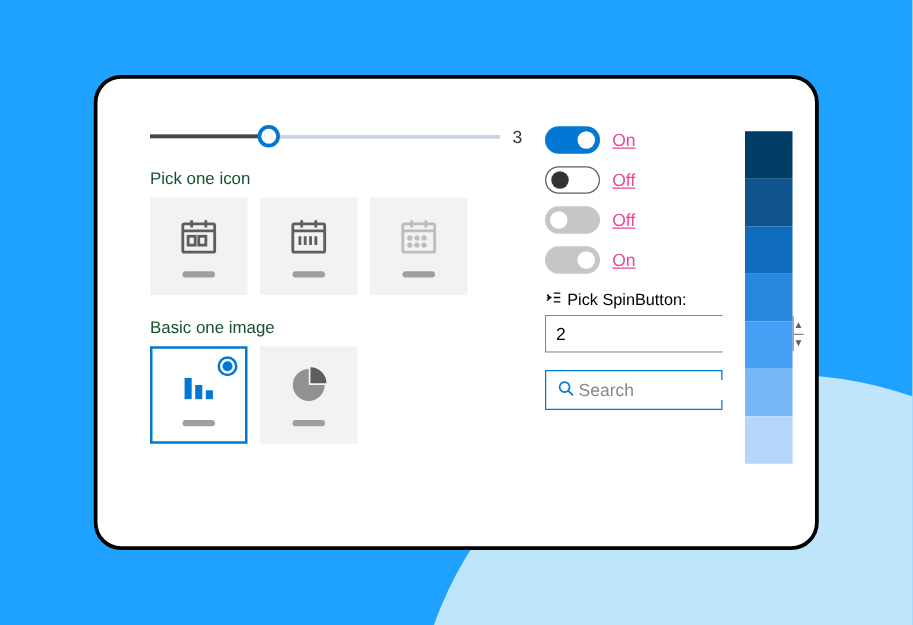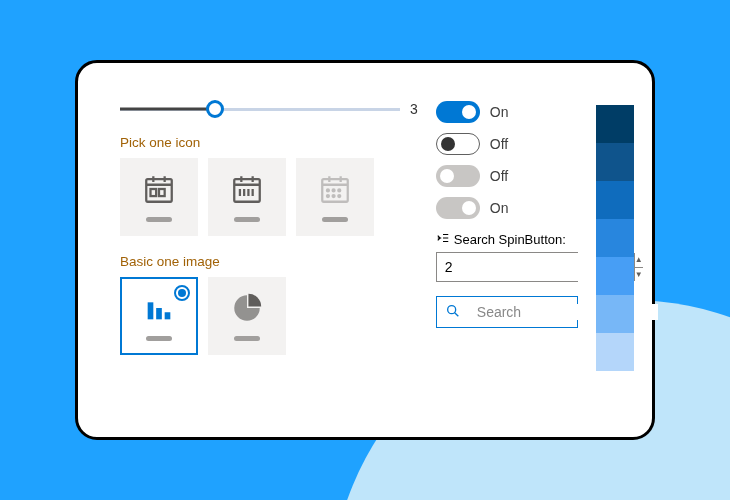--- a/index.html
+++ b/index.html
@@ -48,21 +48,21 @@
   }
   .slider-thumb {
     position: absolute; left: 34%; top: 50%;
     width: 18px; height: 18px; border-radius: 50%;
     background: #fff; border: 3px solid #0078d4;
     transform: translate(-50%, -50%);
   }
   .slider-val { font-size: 14px; color: #333; }
 
   
-  .label { font-size: 13.5px; color: #a16207; margin-bottom: 8px; }
+  .label { font-size: 13.5px; color: #14532d; margin-bottom: 8px; }
   .tile-row { display: flex; gap: 10px; margin-bottom: 18px; }
   .tile {
     width: 78px; height: 78px;
     background: #f3f2f1;
     display: flex; flex-direction: column;
     align-items: center; justify-content: center;
     gap: 8px;
     position: relative;
   }
   .tile.faded svg { opacity: 0.35; }
@@ -92,21 +92,21 @@
     top: 4px;
   }
   .toggle.on-primary { background: #0078d4; }
   .toggle.on-primary .knob { background: #fff; right: 4px; }
   .toggle.off-border { background: #fff; border: 1px solid #606060; }
   .toggle.off-border .knob { background: #333; left: 4px; top: 3px; }
   .toggle.off-grey { background: #c8c6c4; }
   .toggle.off-grey .knob { background: #fff; left: 4px; }
   .toggle.on-grey { background: #c8c6c4; }
   .toggle.on-grey .knob { background: #fff; right: 4px; }
-  .toggle-label { font-size: 14px; color: #404040; }
+  .toggle-label { font-size: 14px; color: #ec4899; text-decoration: underline; }
 
   
   .spin-label-row { display: flex; align-items: center; gap: 4px; margin-top: 12px; margin-bottom: 4px; font-size: 13px; }
   .spinbox {
     display: flex; width: 142px; height: 30px;
     border: 1px solid #8a8886;
   }
   .spinbox input {
     flex: 1; border: none; padding: 0 8px; font-size: 14px; outline: none;
   }
@@ -118,21 +118,21 @@
     flex: 1; display: flex; align-items: center; justify-content: center;
     font-size: 8px; color: #605e5c; cursor: pointer;
   }
   .spinbox .arrows span:first-child { border-bottom: 1px solid #8a8886; }
 
   
   .searchbox {
     margin-top: 14px;
     width: 142px; height: 32px;
     border: 1.5px solid #0078d4;
-    display: flex; align-items: center; gap: 16px;
+    display: flex; align-items: center; gap: 2px;
     padding: 0 8px;
   }
   .searchbox svg { color: #0078d4; }
   .searchbox input {
     border: none; outline: none; flex: 1; font-size: 14px; color: #888;
   }
   .searchbox input::placeholder { color: #888; }
 
   
   .swatch { width: 38px; height: 38px; }
@@ -248,21 +248,21 @@
         </div>
       <span class="toggle-label">On</span>
     </div>
 
     <div class="spin-label-row">
       <span>
         <svg width="14" height="14" viewBox="0 0 24 24" fill="none" stroke="currentColor" stroke-width="2">
             <path d="M3 12h6M12 6h9M12 12h9M12 18h9M3 8l4 4-4 4"></path>
           </svg>
       </span>
-      <span>Search SpinButton:</span>
+      <span>Pick SpinButton:</span>
     </div>
     <div class="spinbox">
       <input type="text" value="2" style="">
       <div class="arrows">
         <span>▲</span>
         <span>▼</span>
       </div>
     </div>
 
     <div class="searchbox">

